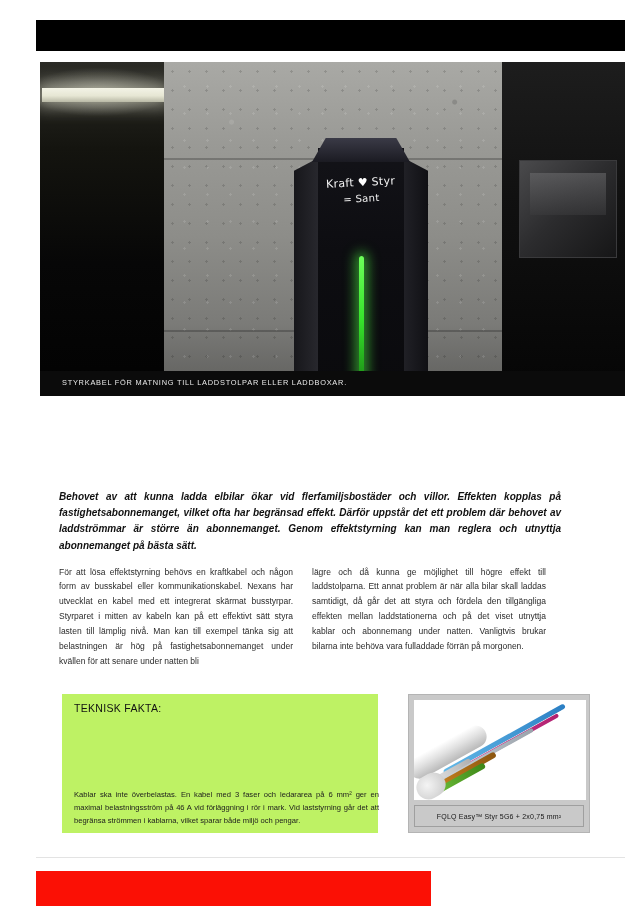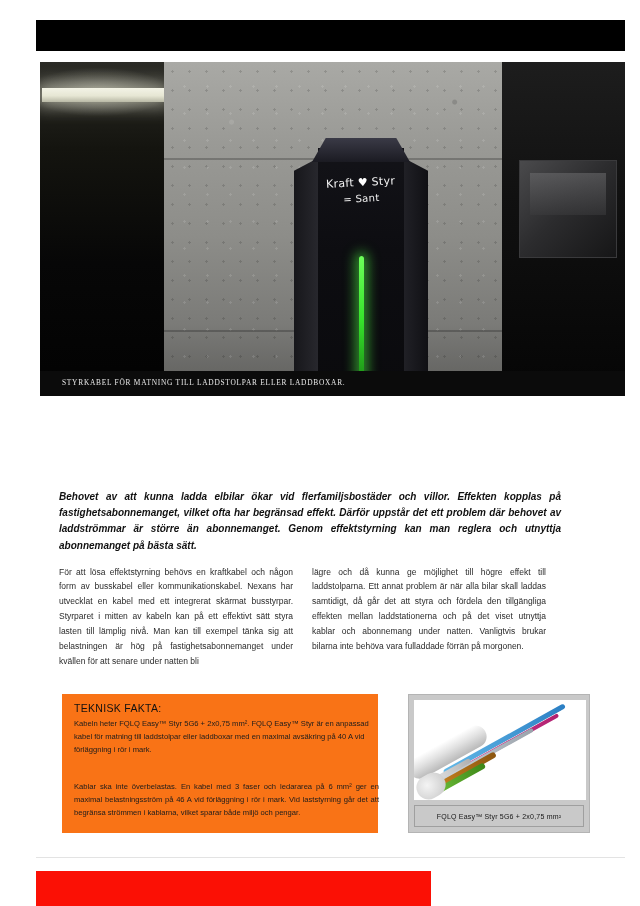--- a/index.html
+++ b/index.html
@@ -175,21 +175,21 @@
     left:40px; top:371px;
     width:585px; height:25px;
     background:#0b0b0b;
   }
   .hero-caption span {
     position:absolute;
     left:22px; top:7px;
     color:#e9e9e9;
     font-size:7.4px;
     letter-spacing:.75px;
-    font-family:Liberation Serif, serif;
+    font-family:Liberation Sans, sans-serif;
   }
 
   
   .headline {
     position:absolute;
     left:59px; top:418px;
     width:520px;
     font-size:21.5px;
     line-height:1.24;
     color:#111111;
@@ -221,40 +221,40 @@
     text-align:justify;
   }
   .col-left  { left:59px; }
   .col-right { left:312px; }
 
   
   .fact-box {
     position:absolute;
     left:62px; top:694px;
     width:316px; height:139px;
-    background:#f97316;
+    background:#bef264;
   }
   .fact-title {
     position:absolute;
     left:12px; top:8px;
     font-size:10.5px;
     color:#111;
     letter-spacing:.3px;
   }
   .fact-p1 {
     position:absolute;
     left:12px; top:23px;
     width:305px;
     font-size:7.6px;
     line-height:1.72;
     color:#1c1c1c;
   }
   .fact-p2 {
     position:absolute;
-    left:12px; top:86px;
+    left:12px; top:94px;
     width:305px;
     font-size:7.6px;
     line-height:1.72;
     color:#1c1c1c;
     text-align:justify;
   }
 
   
   .cable-box {
     position:absolute;
@@ -373,21 +373,20 @@
   </div>
 
 
   <p class="intro">Behovet av att kunna ladda elbilar ökar vid flerfamiljsbostäder och villor. Effekten kopplas på fastighetsabonnemanget, vilket ofta har begränsad effekt. Därför uppstår det ett problem där behovet av laddströmmar är större än abonnemanget. Genom effektstyrning kan man reglera och utnyttja abonnemanget på bästa sätt.</p>
 
   <p class="col col-left">För att lösa effektstyrning behövs en kraftkabel och någon form av busskabel eller kommunikationskabel. Nexans har utvecklat en kabel med ett integrerat skärmat busstyrpar. Styrparet i mitten av kabeln kan på ett effektivt sätt styra lasten till lämplig nivå. Man kan till exempel tänka sig att belastningen är hög på fastighetsabonnemanget under kvällen för att senare under natten bli</p>
   <p class="col col-right">lägre och då kunna ge möjlighet till högre effekt till laddstolparna. Ett annat problem är när alla bilar skall laddas samtidigt, då går det att styra och fördela den tillgängliga effekten mellan laddstationerna och på det viset utnyttja kablar och abonnemang under natten. Vanligtvis brukar bilarna inte behöva vara fulladdade förrän på morgonen.</p>
 
   <div class="fact-box">
     <div class="fact-title">TEKNISK FAKTA:</div>
-    <div class="fact-p1">Kabeln heter FQLQ Easy™ Styr 5G6 + 2x0,75 mm². FQLQ Easy™ Styr är en anpassad kabel för matning till laddstolpar eller laddboxar med en maximal avsäkring på 40 A vid förläggning i rör i mark.</div>
     <div class="fact-p2">Kablar ska inte överbelastas. En kabel med 3 faser och ledararea på 6 mm² ger en maximal belastningsström på 46 A vid förläggning i rör i mark. Vid laststyrning går det att begränsa strömmen i kablarna, vilket sparar både miljö och pengar.</div>
   </div>
 
   <div class="cable-box">
     <div class="cable-photo">
       <div class="strand s7"></div>
       <div class="strand s1"></div>
       <div class="strand s2"></div>
       <div class="strand s3"></div>
       <div class="strand s4"></div>

